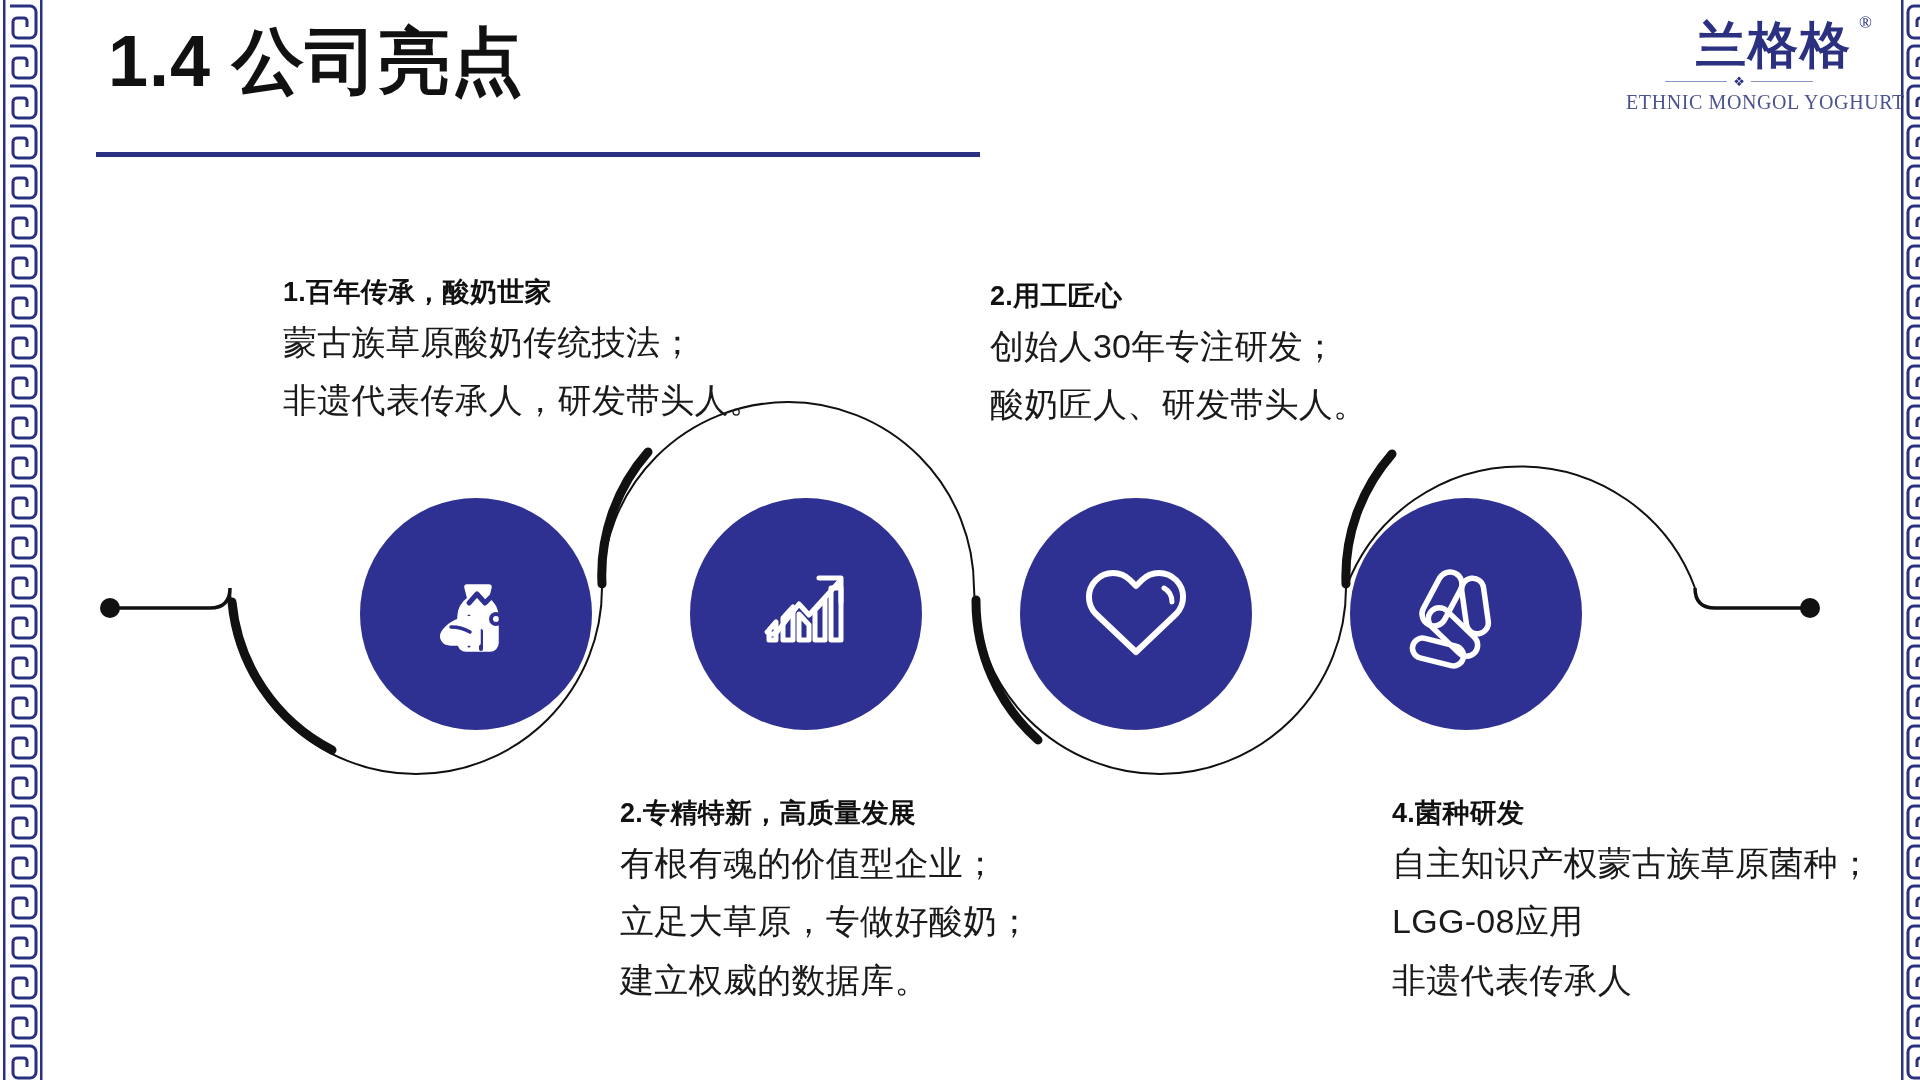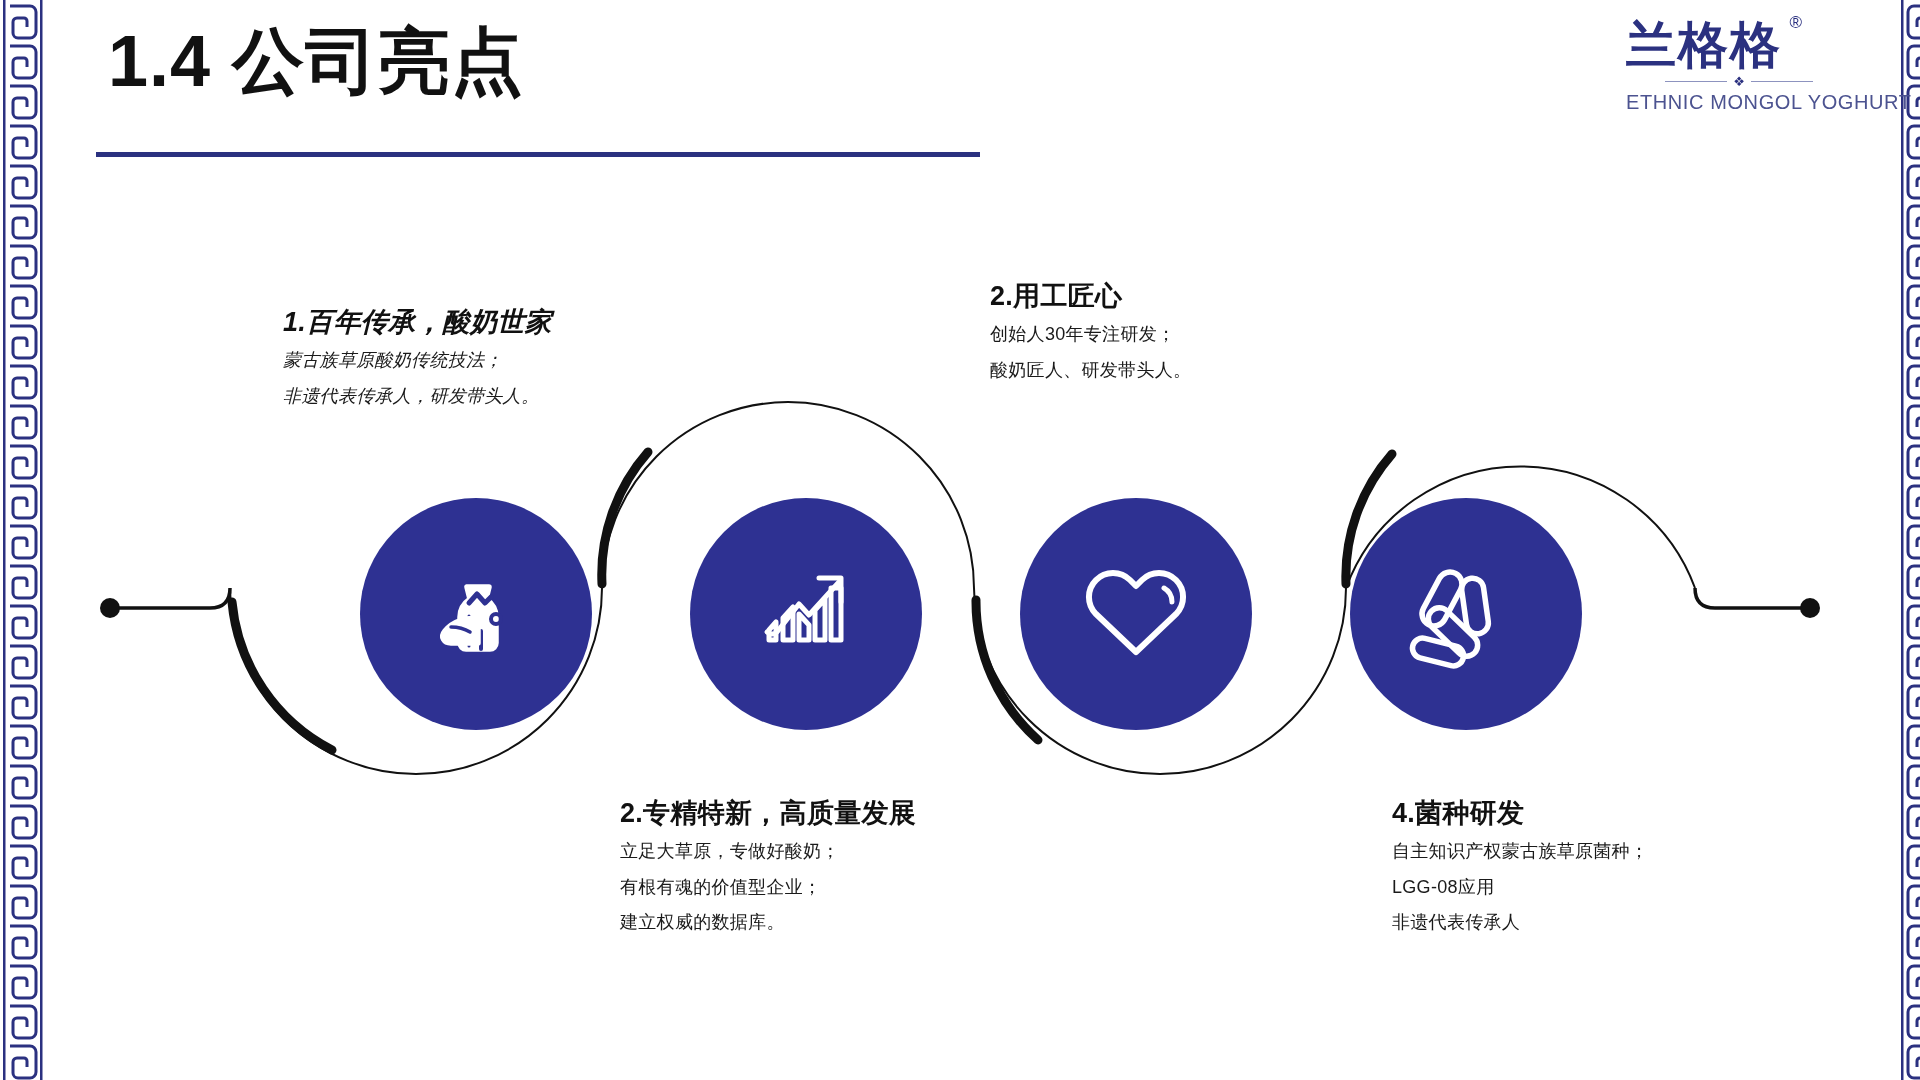--- a/index.html
+++ b/index.html
@@ -15,21 +15,21 @@
   .border-strip svg{display:block;}
 
   
   #title-wrap{position:absolute;left:108px;top:24px;}
   #page-title{font-size:72px;font-weight:bold;color:#111111;line-height:1.05;
               letter-spacing:1px;white-space:nowrap;}
   #title-rule{position:absolute;left:96px;top:152px;width:884px;height:5px;
               background:#2b3180;}
 
   
-  #logo{position:absolute;right:92px;top:18px;width:226px;text-align:left;}
+  #logo{position:absolute;right:92px;top:18px;width:226px;text-align:right;font-family:Liberation Serif, serif;}
   #logo-mark{font-size:50px;font-weight:bold;color:#2b3180;letter-spacing:2px;
              line-height:1.1;position:relative;display:inline-block;}
   #logo-reg{position:absolute;right:-22px;top:-4px;font-size:17px;font-weight:normal;}
   #logo-divider{display:flex;align-items:center;justify-content:center;gap:6px;margin-top:2px;}
   #logo-divider .ln{height:1px;background:#8d93bf;width:62px;}
   #logo-divider .dia{color:#2b3180;font-size:13px;line-height:1;}
   #logo-sub{font-size:20px;color:#4c5390;letter-spacing:0.6px;margin-top:3px;
             white-space:nowrap;}
 
   
@@ -38,21 +38,21 @@
 
   
   .node{position:absolute;border-radius:50%;display:flex;align-items:center;
          justify-content:center;}
   .node svg{display:block;}
 
   
   .block{position:absolute;}
   .block h3{margin:0 0 8px 0;font-size:27px;font-weight:bold;color:#111;
             letter-spacing:0.3px;white-space:nowrap;}
-  .block p{margin:0 0 10px 0;font-size:18px;color:#1a1a1a;font-weight:normal;
+  .block p{margin:0 0 10px 0;font-size:34px;color:#1a1a1a;font-weight:normal;
            letter-spacing:0.3px;white-space:nowrap;line-height:1.42;}
   .block p:last-child{margin-bottom:0;}
 </style>
 </head>
 <body>
 
 <div id="slide">
 
   <div class="border-strip left">
     <svg width="46" height="1080" viewBox="0 0 46 1080">
@@ -219,36 +219,36 @@
     <span>
       <svg width="116" height="116" viewBox="0 0 116 116" fill="none" stroke="#ffffff" stroke-width="5.5" stroke-linejoin="round" stroke-linecap="round">
         <rect x="22" y="14" width="24" height="58" rx="12" transform="rotate(28 34 43)"></rect>
         <rect x="56" y="22" width="22" height="56" rx="11" transform="rotate(-8 67 50)"></rect>
         <rect x="34" y="46" width="22" height="60" rx="11" transform="rotate(-46 45 76)"></rect>
         <rect x="20" y="70" width="20" height="52" rx="10" transform="rotate(-76 30 96)"></rect>
       </svg>
     </span>
   </div>
 
-  <div class="block" style="left:283px;top:304px;font-style:italic;">
+  <div class="block" style="left:283px;top:274px;">
     <h3>1.百年传承，酸奶世家</h3>
     <p>蒙古族草原酸奶传统技法；</p>
     <p>非遗代表传承人，研发带头人。</p>
   </div>
 
   <div class="block" style="left:990px;top:278px;">
     <h3>2.用工匠心</h3>
     <p>创始人30年专注研发；</p>
     <p>酸奶匠人、研发带头人。</p>
   </div>
 
   <div class="block" style="left:620px;top:795px;">
     <h3>2.专精特新，高质量发展</h3>
+    <p>有根有魂的价值型企业；</p>
     <p>立足大草原，专做好酸奶；</p>
-    <p>有根有魂的价值型企业；</p>
     <p>建立权威的数据库。</p>
   </div>
 
   <div class="block" style="left:1392px;top:795px;">
     <h3>4.菌种研发</h3>
     <p>自主知识产权蒙古族草原菌种；</p>
     <p>LGG-08应用</p>
     <p>非遗代表传承人</p>
   </div>
 

